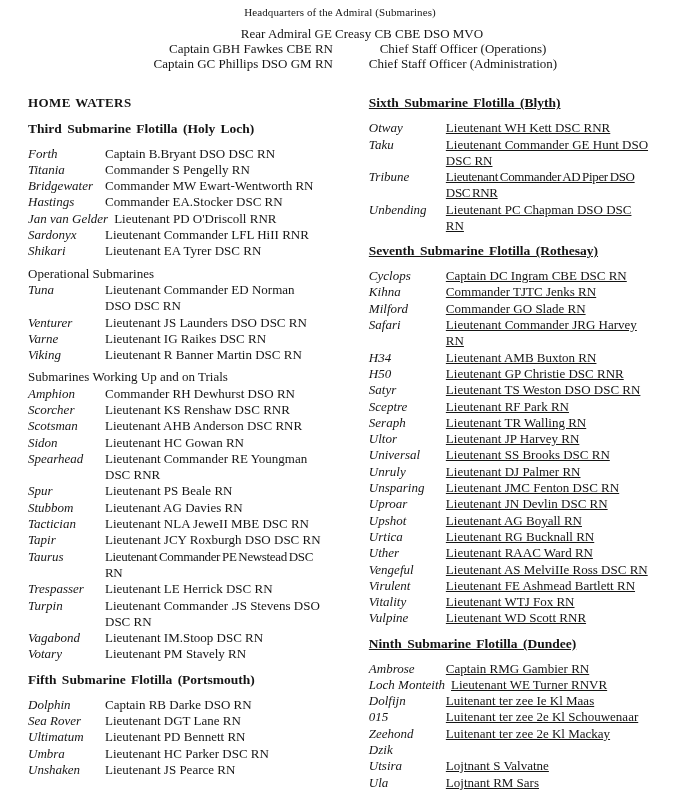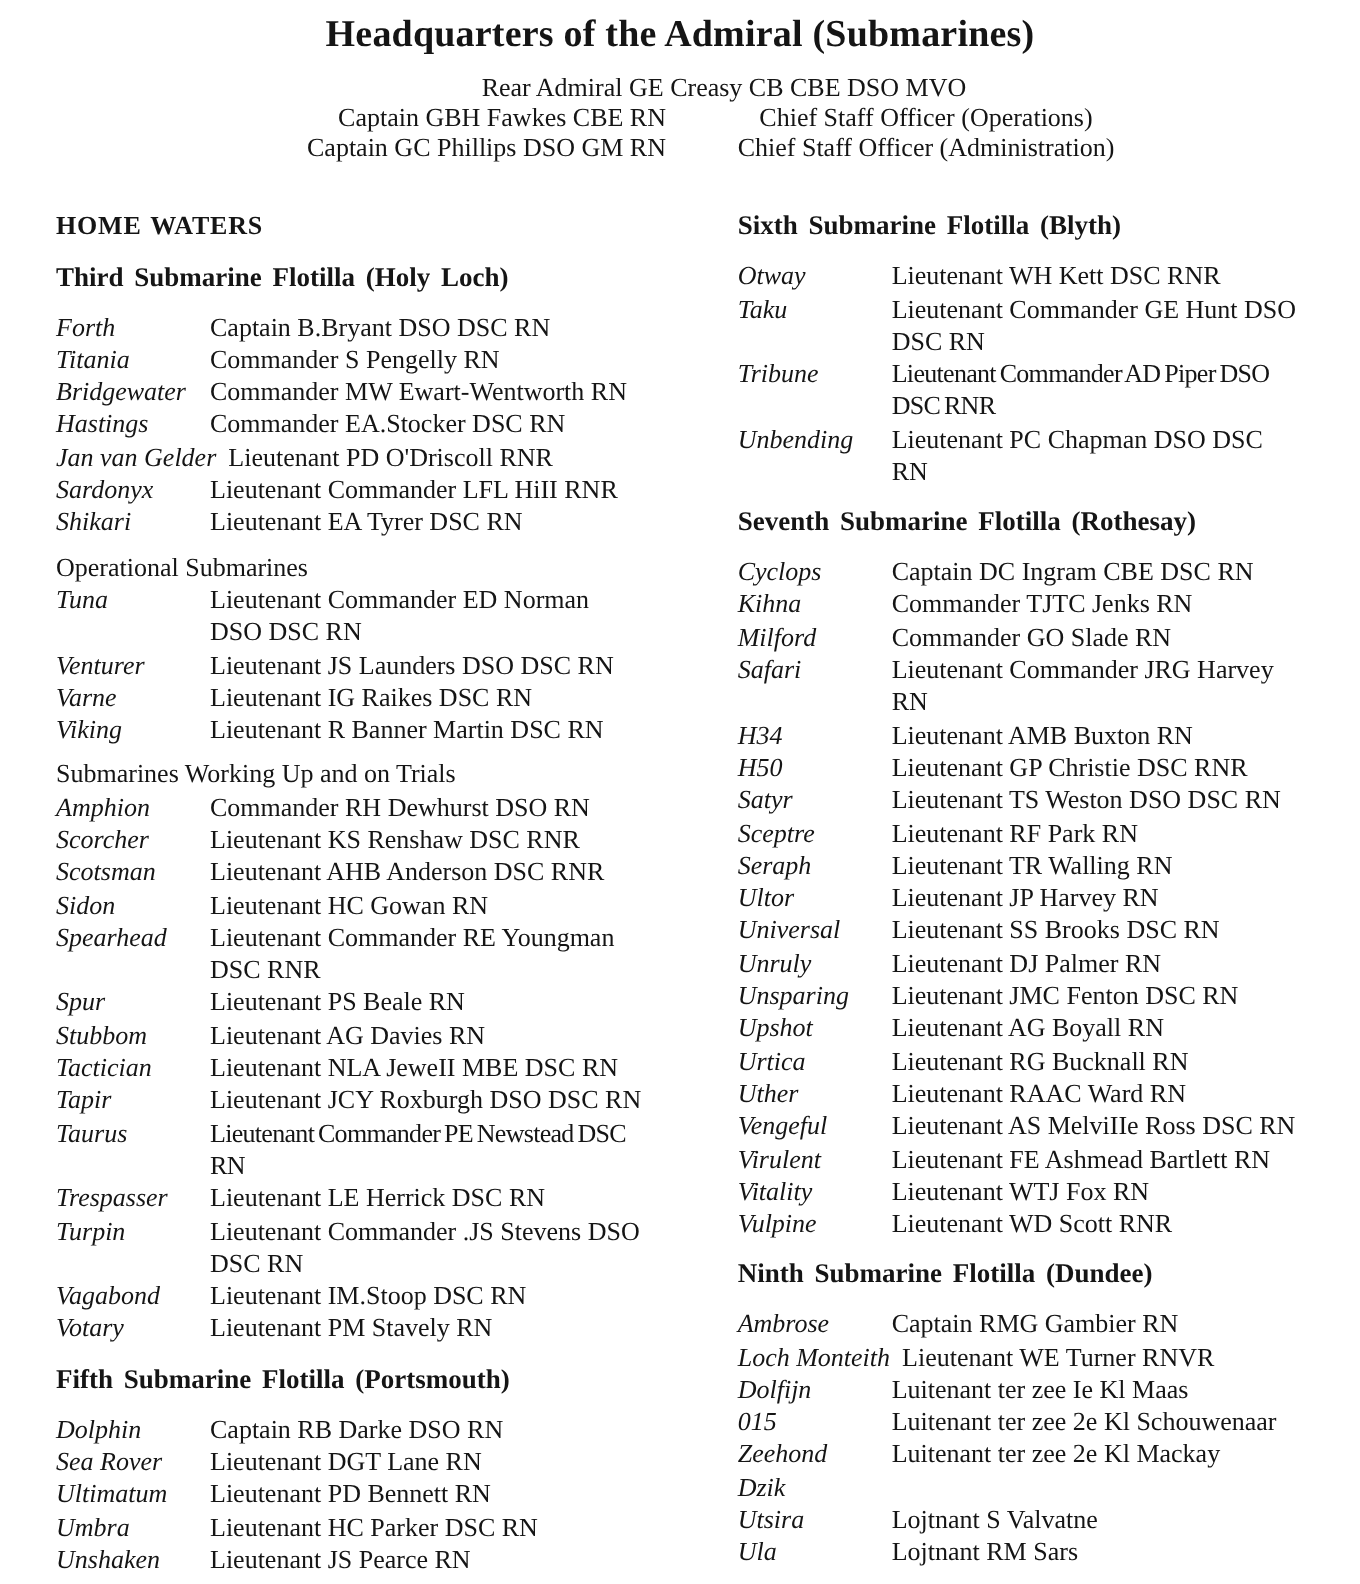--- a/index.html
+++ b/index.html
@@ -12,42 +12,42 @@
     height: 792px;
     overflow: hidden;
     color: #151515;
     font-family: "Liberation Serif", serif;
     font-size: 13px;
     -webkit-font-smoothing: antialiased;
   }
   .doc-header { text-align: center; }
   .title {
     margin: 6px 0 0 0;
-    font-size: 19px;
-    font-weight: bold;
+    font-size: 11px;
+    font-weight: normal;
     line-height: 1.25;
     letter-spacing: 0.1px;
   }
   .admiral {
     margin-top: 6px;
     line-height: 15.2px;
     padding-left: 44px;
   }
   .staff {
     width: 478px;
     margin: 0 auto;
     text-align: left;
   }
   .staff-row { display: flex; line-height: 15.2px; }
   .staff-name { width: 232px; text-align: right; }
   .staff-role { width: 232px; margin-left: 14px; text-align: center; }
 
   .cols { display: flex; margin-top: 24px; padding-left: 20px; }
   .col-left  { width: 332px; margin-left: 8px; }
-  .col-right { width: 324px; margin-left: 22px; }
+  .col-right { width: 324px; margin-left: 22px; text-decoration: underline; }
 
   .region {
     margin: 0 0 9px 0;
     line-height: 16.3px;
     letter-spacing: 0.4px;
     word-spacing: 1px;
     font-weight: bold;
     font-size: 13px;
   }
   .heading {
@@ -165,20 +165,21 @@
           <div class="row"><span class="ship">Safari</span><span class="officer">Lieutenant Commander JRG Harvey RN</span></div>
           <div class="row"><span class="ship">H34</span><span class="officer">Lieutenant AMB Buxton RN</span></div>
           <div class="row"><span class="ship">H50</span><span class="officer">Lieutenant GP Christie DSC RNR</span></div>
           <div class="row"><span class="ship">Satyr</span><span class="officer">Lieutenant TS Weston DSO DSC RN</span></div>
           <div class="row"><span class="ship">Sceptre</span><span class="officer">Lieutenant RF Park RN</span></div>
           <div class="row"><span class="ship">Seraph</span><span class="officer">Lieutenant TR Walling RN</span></div>
           <div class="row"><span class="ship">Ultor</span><span class="officer">Lieutenant JP Harvey RN</span></div>
           <div class="row"><span class="ship">Universal</span><span class="officer">Lieutenant SS Brooks DSC RN</span></div>
           <div class="row"><span class="ship">Unruly</span><span class="officer">Lieutenant DJ Palmer RN</span></div>
           <div class="row"><span class="ship">Unsparing</span><span class="officer">Lieutenant JMC Fenton DSC RN</span></div>
+          <div class="row"><span class="ship">Uproar</span><span class="officer">Lieutenant JN Devlin DSC RN</span></div>
           <div class="row"><span class="ship">Upshot</span><span class="officer">Lieutenant AG Boyall RN</span></div>
           <div class="row"><span class="ship">Urtica</span><span class="officer">Lieutenant RG Bucknall RN</span></div>
           <div class="row"><span class="ship">Uther</span><span class="officer">Lieutenant RAAC Ward RN</span></div>
           <div class="row"><span class="ship">Vengeful</span><span class="officer">Lieutenant AS MelviIIe Ross DSC RN</span></div>
           <div class="row"><span class="ship">Virulent</span><span class="officer">Lieutenant FE Ashmead Bartlett RN</span></div>
           <div class="row"><span class="ship">Vitality</span><span class="officer">Lieutenant WTJ Fox RN</span></div>
           <div class="row"><span class="ship">Vulpine</span><span class="officer">Lieutenant WD Scott RNR</span></div>
         </div>
         <div class="heading">Ninth Submarine Flotilla (Dundee)</div>
         <div class="rows">

